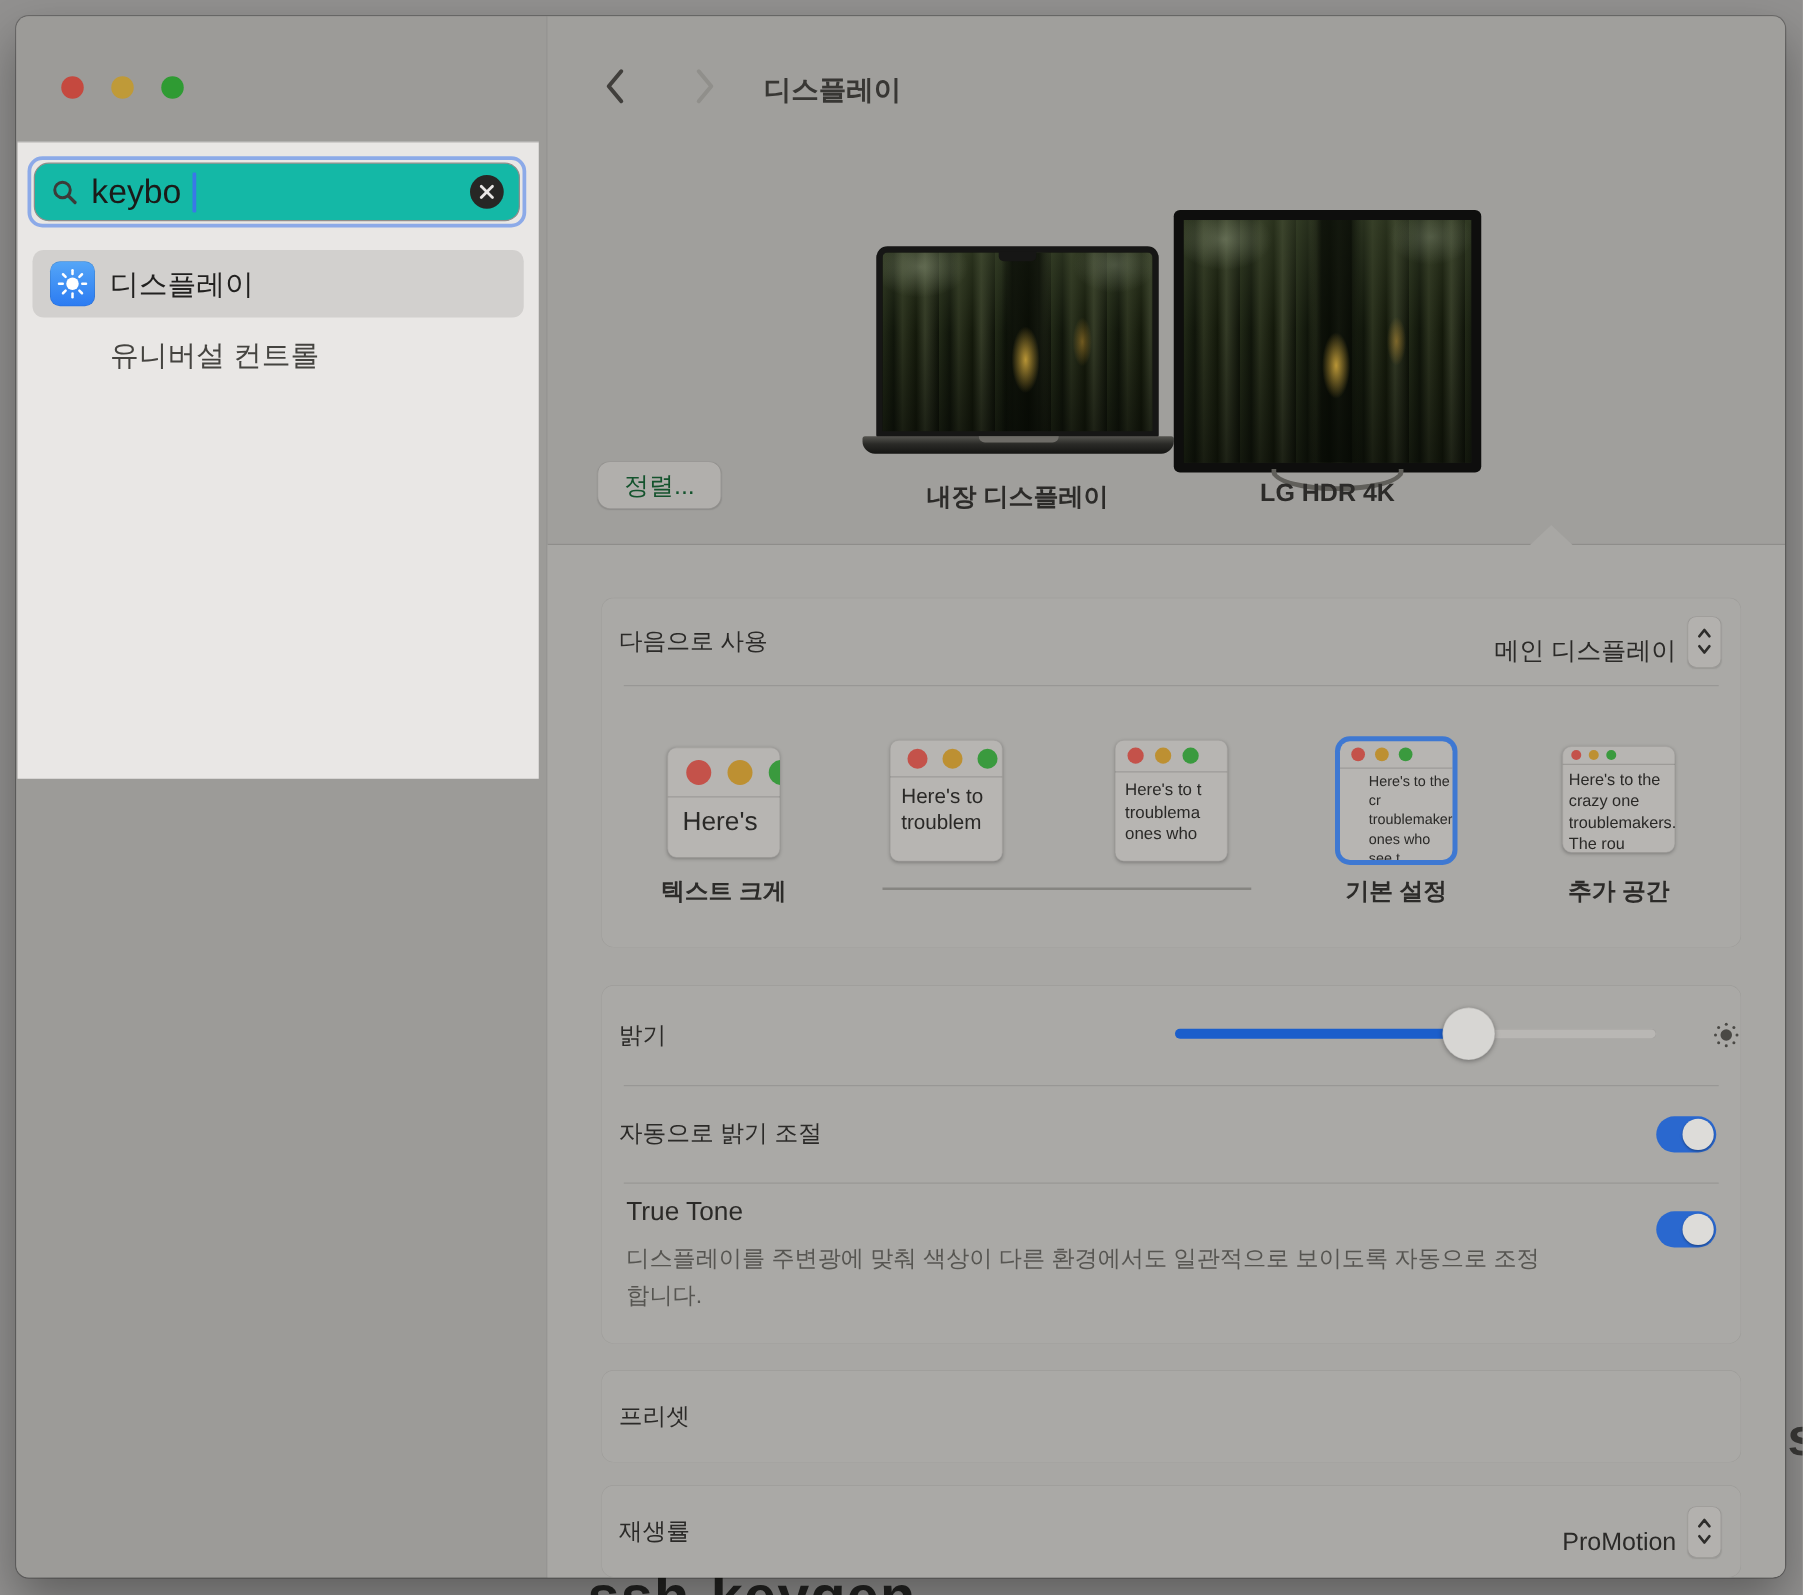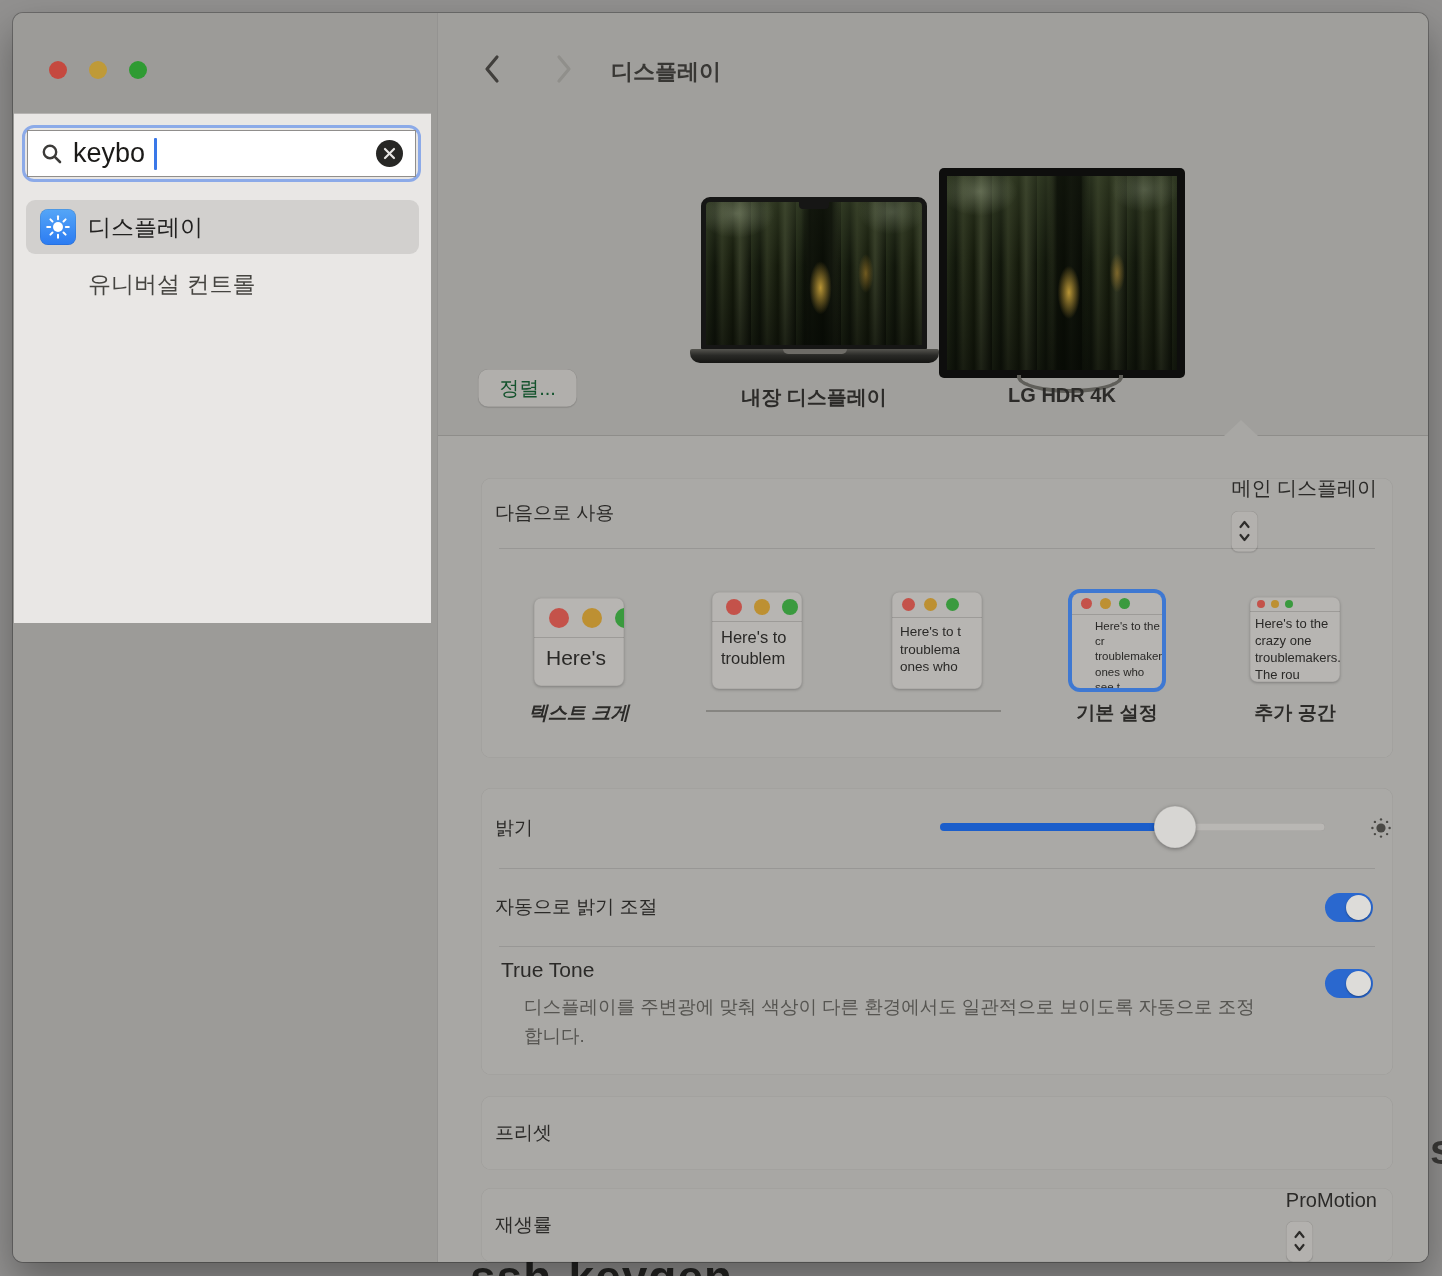--- a/index.html
+++ b/index.html
@@ -21,22 +21,22 @@
   .traffic { position:absolute; top:48px; width:18px; height:18px; border-radius:50%; }
   #light-close{ left:36px; background:#c5493f; }
   #light-min { left:76px; background:#bf9a38; }
   #light-zoom{ left:116px; background:#2f9b33; }
 
   .search-overlay { position:absolute; left:1px; top:100px; width:417px; height:510px;
     background:#e9e7e5; border-top:1px solid rgba(0,0,0,.22); }
 
   .search-ring { position:absolute; left:8px; top:11px; width:399px; height:57px;
     border:3.5px solid #8caae8; border-radius:12px; background:#e9e7e5; }
-  .search-field { position:absolute; inset:2px; border:1.5px solid #908e8c; border-radius:0;
-    background:#ffffff; display:flex; align-items:center; padding:0 12px; gap:9px; }
+  .search-field { position:absolute; inset:2px; border:1.5px solid #908e8c; border-radius:12px;
+    background:#14b8a6; display:flex; align-items:center; padding:0 12px; gap:9px; }
   .search-text { font-size:27px; color:#1b1a18; }
   .caret { width:3px; height:32px; background:#3a78e8; border-radius:1px; }
   .clear-btn { margin-left:auto; width:27px; height:27px; border-radius:50%; background:#272725;
     display:flex; align-items:center; justify-content:center; }
 
   .result-row1 { position:absolute; left:12px; top:86px; width:393px; height:54px;
     background:#d2d0ce; border-radius:9px; display:flex; align-items:center; }
   .result-icon { width:36px; height:36px; margin-left:14px; border-radius:8px;
     background:linear-gradient(180deg,#55a6f7 0%,#2b7bf2 100%);
     display:flex; align-items:center; justify-content:center;
@@ -96,21 +96,21 @@
   
   .card { position:absolute; left:468px; width:912px; background:#aaa9a6; border-radius:10px;
     box-shadow:inset 0 0 0 .5px rgba(0,0,0,.08); }
   #card-useas { top:465px; height:280px; }
   #card-brightness { top:775px; height:287px; }
   #card-preset { top:1083px; height:74px; }
   #card-refresh { top:1175px; height:74px; }
 
   .row { position:absolute; left:0; width:100%; display:flex; align-items:center; }
   .row-label { margin-left:14px; font-size:19px; color:#2b2a28; }
-  .row-right { margin-left:auto; margin-right:16px; display:flex; align-items:flex-start; gap:9px;flex-direction:column; }
+  .row-right { margin-left:auto; margin-right:16px; display:flex; align-items:flex-end; gap:9px; }
   .row-value { font-size:20px; color:#2b2a28; }
   .sep { position:absolute; left:18px; right:18px; height:1px; background:rgba(0,0,0,.10); }
 
   .stepper { width:27px; height:41px; background:#b3b1ae; border-radius:7px;
     box-shadow:inset 0 0 0 .5px rgba(0,0,0,.16), 0 1px 1px rgba(0,0,0,.10);
     display:flex; align-items:center; justify-content:center; }
 
   
   .thumb { position:absolute; background:#b7b5b2; border-radius:7px; overflow:hidden;
     box-shadow:0 1px 3px rgba(0,0,0,.25), inset 0 0 0 .5px rgba(0,0,0,.10); }
@@ -129,21 +129,21 @@
   #thumb-3 .tbar{ height:26px; padding-left:10px; gap:9px; } #thumb-3 .dot{ width:13px; height:13px; }
   #thumb-3 .tbody{ font-size:13.5px; line-height:1.3; padding:5px 0 0 8px; }
   #thumb-4 { left:591px; top:115px; width:90px; height:95px; }
   #thumb-4 .tbar{ height:22px; padding-left:9px; gap:8px; } #thumb-4 .dot{ width:11px; height:11px; }
   #thumb-4 .tbody{ font-size:11.5px; line-height:1.32; padding:4px 0 0 23px; }
   #thumb-5 { left:769px; top:119px; width:90px; height:85px; }
   #thumb-5 .tbar{ height:15px; padding-left:7px; gap:6px; } #thumb-5 .dot{ width:8px; height:8px; }
   #thumb-5 .tbody{ font-size:13px; line-height:1.32; padding:3px 0 0 5px; }
   .thumb-label { position:absolute; top:222px; width:140px; text-align:center;
     font-size:19px; font-weight:700; color:#2c2b29; }
-  #tlabel-1{ left:28px;font-style:italic; } #tlabel-4{ left:566px; } #tlabel-5{ left:744px; }
+  #tlabel-1{ left:28px; } #tlabel-4{ left:566px; } #tlabel-5{ left:744px; }
   .thumb-line { position:absolute; left:225px; top:232px; width:295px; height:2px; background:#868581; }
 
   
   .slider-track { position:absolute; left:459px; top:35px; width:385px; height:8px;
     border-radius:4px; background:#b9b7b4; box-shadow:inset 0 0 0 .5px rgba(0,0,0,.12); }
   .slider-fill { position:absolute; left:0; top:0; height:8px; border-radius:4px 0 0 4px; background:#1b5ecb; }
   .slider-thumb { position:absolute; top:50%; transform:translate(-50%,-50%);
     width:42px; height:42px; border-radius:50%; background:#d7d6d3;
     box-shadow:0 1px 4px rgba(0,0,0,.35), inset 0 0 0 .5px rgba(0,0,0,.12); }
   .sun-small { position:absolute; left:889px; top:29px; }
@@ -152,21 +152,21 @@
   .toggle { width:48px; height:29px; border-radius:15px; background:#8f8e8b; position:relative;
     flex:none; }
   .toggle.on { background:#2a68cf; }
   .toggle .knob { position:absolute; top:2px; left:2px; width:25px; height:25px; border-radius:50%;
     background:#dddcd9; box-shadow:0 1px 2px rgba(0,0,0,.35); }
   .toggle.on .knob { left:21px; }
 
   
   .tt-title { position:absolute; left:20px; top:170px; font-size:21px; color:#2b2a28; }
   .tt-desc { position:absolute; left:20px; top:204px; width:736px; font-size:18.5px;
-    line-height:1.58; color:#565551;margin-left:23px; }
+    line-height:1.58; color:#565551; }
 </style>
 </head>
 <body>
 
 <div class="desktop-text" id="bg-text-bottom">ssh-keygen</div>
 <div class="desktop-text" id="bg-text-right">s</div>
 
 <div class="window">
 
   <div class="sidebar">

